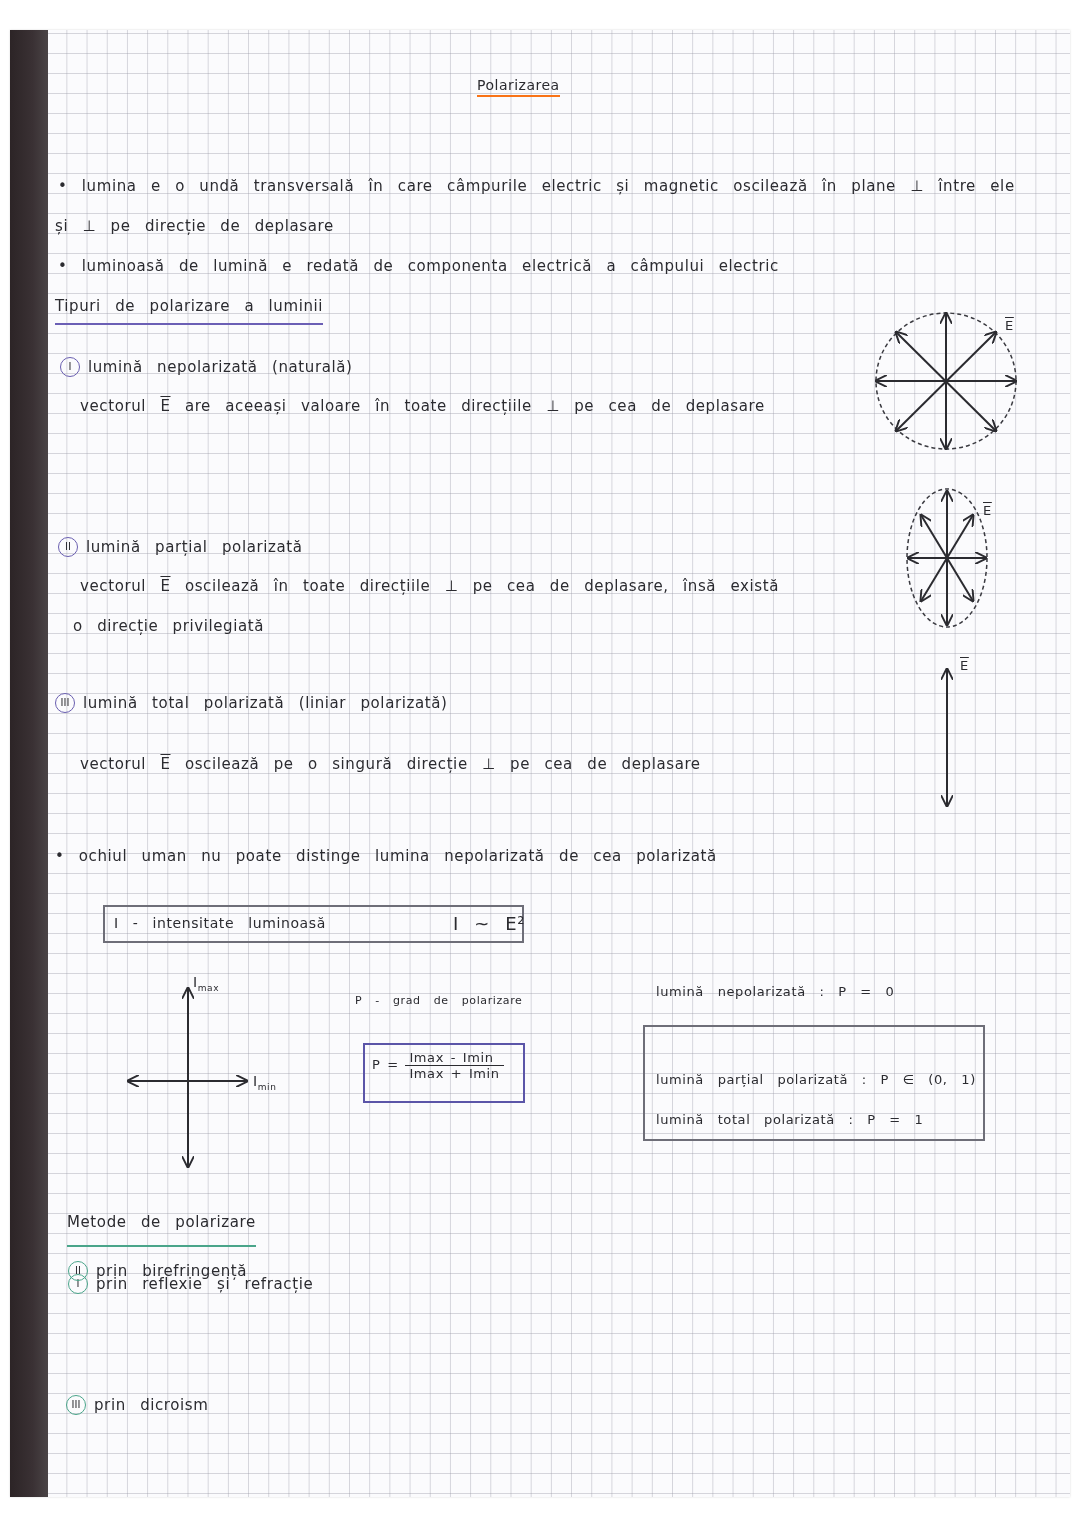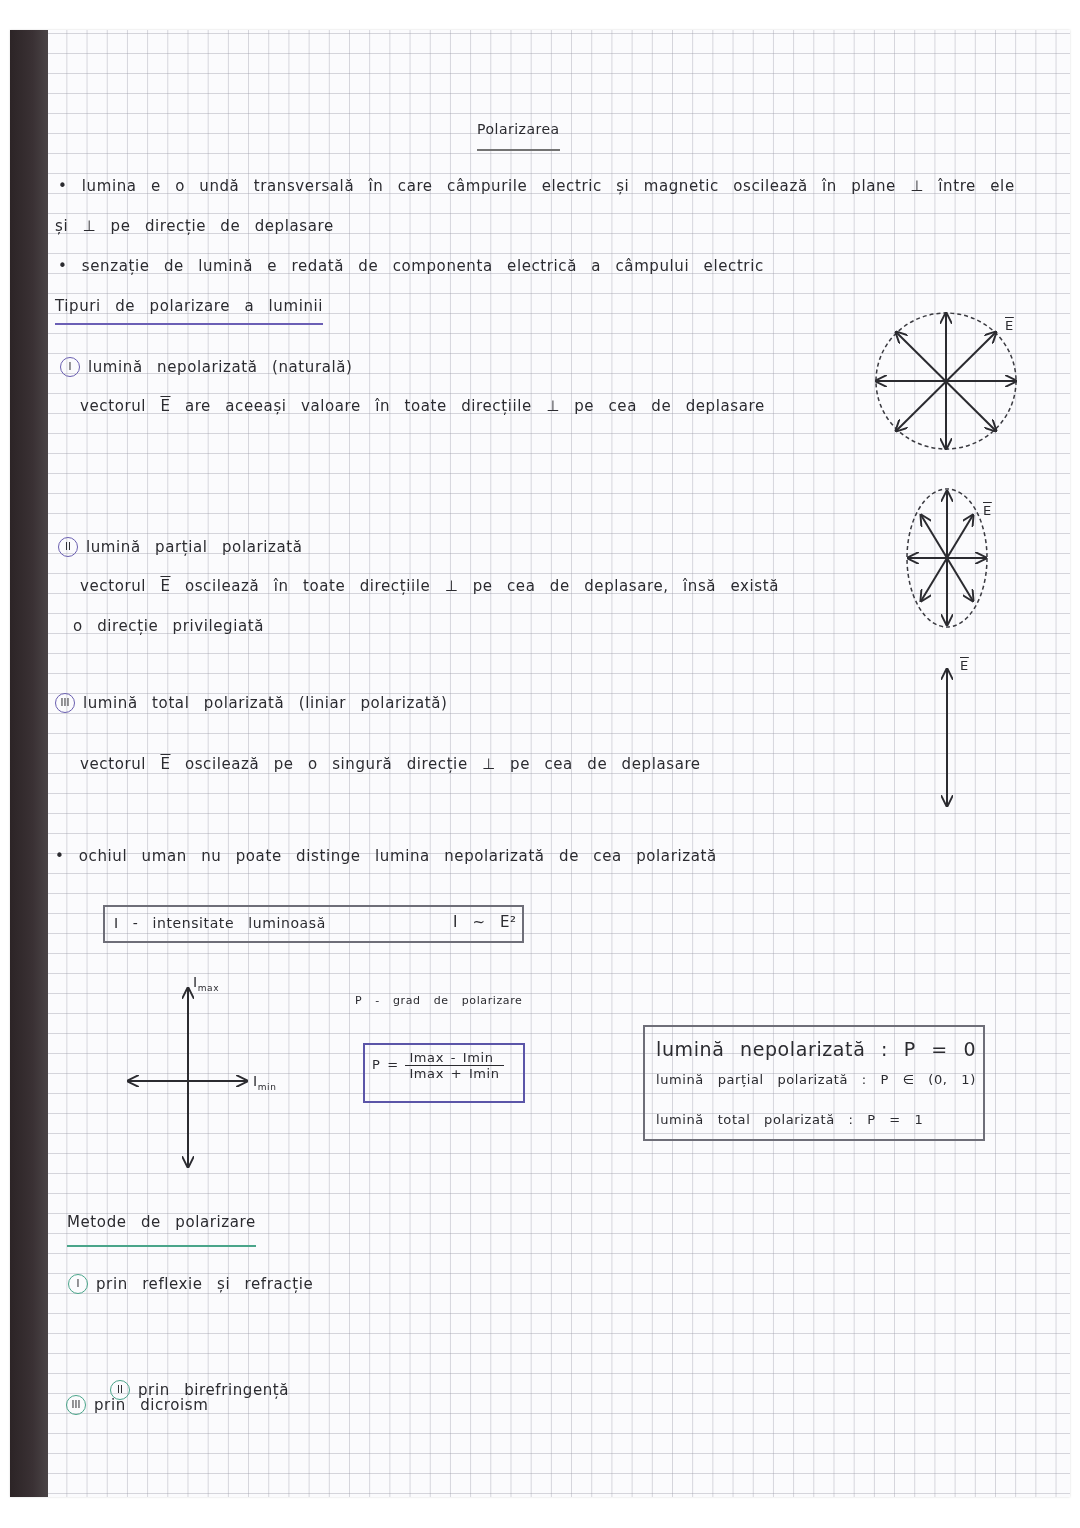--- a/index.html
+++ b/index.html
@@ -16,21 +16,21 @@
     background-size:20.2px 20px;
     background-position:16px 3px;
     box-shadow: 0 0 2px rgba(0,0,0,0.15);
   }
   .binding {
     position:absolute; left:10px; top:30px; width:38px; height:1467px;
     background:linear-gradient(to right,#2c2426,#3a3134 60%,#4a4446);
   }
   .t { position:absolute; white-space:nowrap; font-size:15px; letter-spacing:0.6px; word-spacing:9px; color:#2b2b30; }
   .title { font-size:14px; letter-spacing:0.5px; }
-  .ul-red { border-bottom:2px solid #737373; padding-bottom:12px;margin-top:44px; }
+  .ul-red { border-bottom:2px solid #f97316; padding-bottom:2px; }
   .ul-blue { border-bottom:2px solid #6b5fb5; padding-bottom:8px; }
   .ul-green { border-bottom:2px solid #4aa58a; padding-bottom:14px; }
   .circ {
     display:inline-block; min-width:16px; height:18px; border:1.5px solid #6a5fb0; border-radius:50%;
     text-align:center; font-size:10px; line-height:18px; letter-spacing:0; word-spacing:0;
     margin-right:8px; vertical-align:middle; padding:0 1px;
   }
   .circ.green { border-color:#4aa58a; }
   .box { position:absolute; border:2px solid #6e6e78; }
   .box.purple { border-color:#5b55a8; }
@@ -44,21 +44,21 @@
 </head>
 <body>
 
 <div class="page"></div>
 <div class="binding"></div>
 
 <div class="t title ul-red" style="left:477px; top:77px;">Polarizarea</div>
 
 <div class="t" style="left:58px; top:177px;">• lumina e o undă transversală în care câmpurile electric și magnetic oscilează în plane ⊥ între ele</div>
 <div class="t" style="left:55px; top:217px;">și ⊥ pe direcție de deplasare</div>
-<div class="t" style="left:58px; top:257px;">• senzație de lumină e redată de componenta electrică a câmpului electric</div>
+<div class="t" style="left:58px; top:257px;">• luminoasă de lumină e redată de componenta electrică a câmpului electric</div>
 
 <div class="t ul-blue" style="left:55px; top:297px;">Tipuri de polarizare a luminii</div>
 
 <div class="t" style="left:60px; top:357px;">
   <span class="circ">I</span><span>lumină nepolarizată (naturală)</span>
 </div>
 <div class="t" style="left:80px; top:397px;">
   <span>vectorul</span>
   <span class="vec">E</span>
   <span>are aceeași valoare în toate direcțiile ⊥ pe cea de deplasare</span>
@@ -118,21 +118,21 @@
     </marker>
   </defs>
   <line x1="9" y1="4" x2="9" y2="141" stroke="#2b2b30" stroke-width="2" marker-start="url(#ah3)" marker-end="url(#ah3)"></line>
 </svg>
 <div class="t vec" style="left:960px; top:658px; font-size:13px;">E</div>
 
 <div class="t" style="left:55px; top:847px;">• ochiul uman nu poate distinge lumina nepolarizată de cea polarizată</div>
 
 <div class="box" style="left:103px; top:905px; width:417px; height:34px;"></div>
 <div class="t" style="left:114px; top:915px; font-size:14px;">I - intensitate luminoasă</div>
-<div class="t" style="left:453px; top:913px; font-size:15px;text-align:right;">I ~ E²</div>
+<div class="t" style="left:453px; top:913px; font-size:18px;text-align:right;">I ~ E²</div>
 
 <svg style="left:125px; top:985px;" width="130" height="190" viewBox="0 0 130 190">
   <defs>
     <marker id="ah4" viewBox="0 0 10 10" refX="9" refY="5" markerWidth="6" markerHeight="6" orient="auto-start-reverse">
       <path d="M0,0 L10,5 L0,10" fill="none" stroke="#2b2b30" stroke-width="1.6"></path>
     </marker>
   </defs>
   <line x1="63" y1="3" x2="63" y2="182" stroke="#2b2b30" stroke-width="2" marker-start="url(#ah4)" marker-end="url(#ah4)"></line>
   <line x1="3" y1="96" x2="122" y2="96" stroke="#2b2b30" stroke-width="2" marker-start="url(#ah4)" marker-end="url(#ah4)"></line>
 </svg>
@@ -143,26 +143,26 @@
 <div class="box purple" style="left:363px; top:1043px; width:158px; height:56px;"></div>
 <div class="t" style="left:372px; top:1050px; font-size:13px; word-spacing:2px;">
   <span>P =</span>
   <span class="frac">
     <span class="num">Imax - Imin</span>
     <span class="den">Imax + Imin</span>
   </span>
 </div>
 
 <div class="box" style="left:643px; top:1025px; width:338px; height:112px;"></div>
-<div class="t" style="left:656px; top:1038px; font-size:19px;"><span>lumină nepolarizată :</span> <span>P = 0</span></div>
+<div class="t" style="left:656px; top:984px; font-size:13px;"><span>lumină nepolarizată :</span> <span>P = 0</span></div>
 <div class="t" style="left:656px; top:1072px; font-size:13px;"><span>lumină parțial polarizată :</span> <span>P ∈ (0, 1)</span></div>
 <div class="t" style="left:656px; top:1112px; font-size:13px;"><span>lumină total polarizată :</span> <span>P = 1</span></div>
 
 <div class="t ul-green" style="left:67px; top:1213px;">Metode de polarizare</div>
 <div class="t" style="left:68px; top:1274px;">
   <span class="circ green">I</span><span>prin reflexie și refracție</span>
 </div>
-<div class="t" style="left:68px; top:1380px;margin-left:42px;">
+<div class="t" style="left:68px; top:1261px;">
   <span class="circ green">II</span><span>prin birefringență</span>
 </div>
 <div class="t" style="left:66px; top:1395px;">
   <span class="circ green">III</span><span>prin dicroism</span>
 </div>
 
 </body></html>

